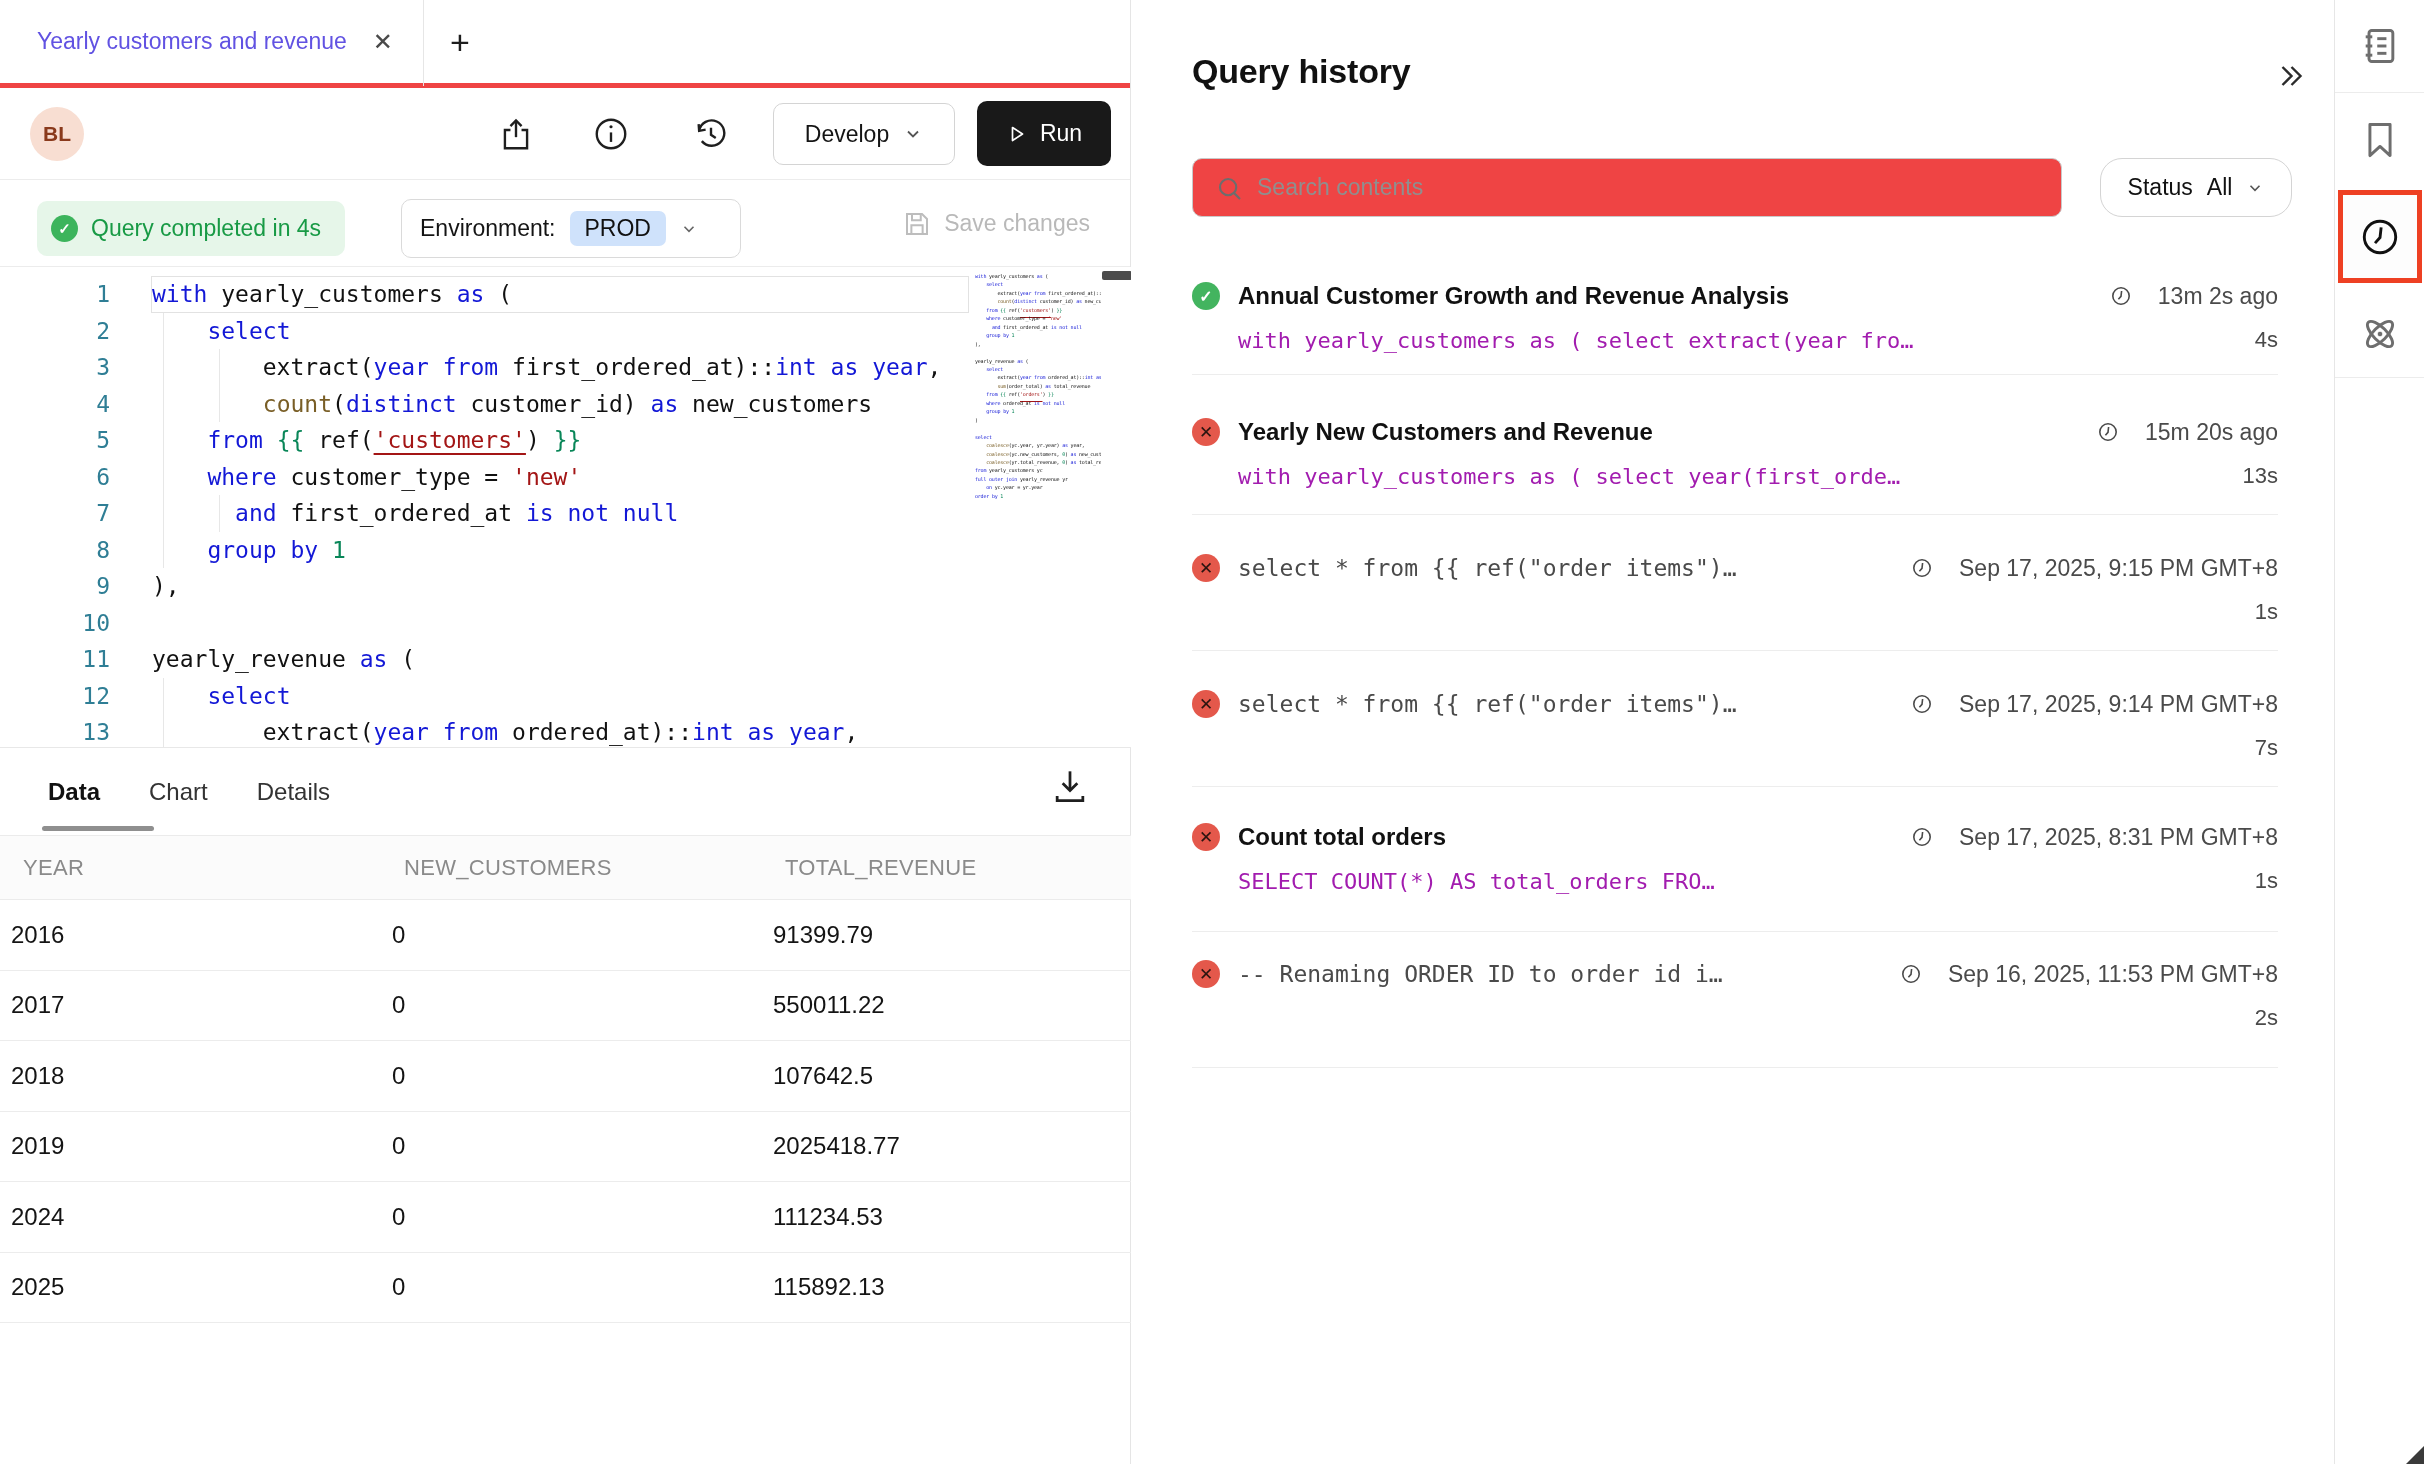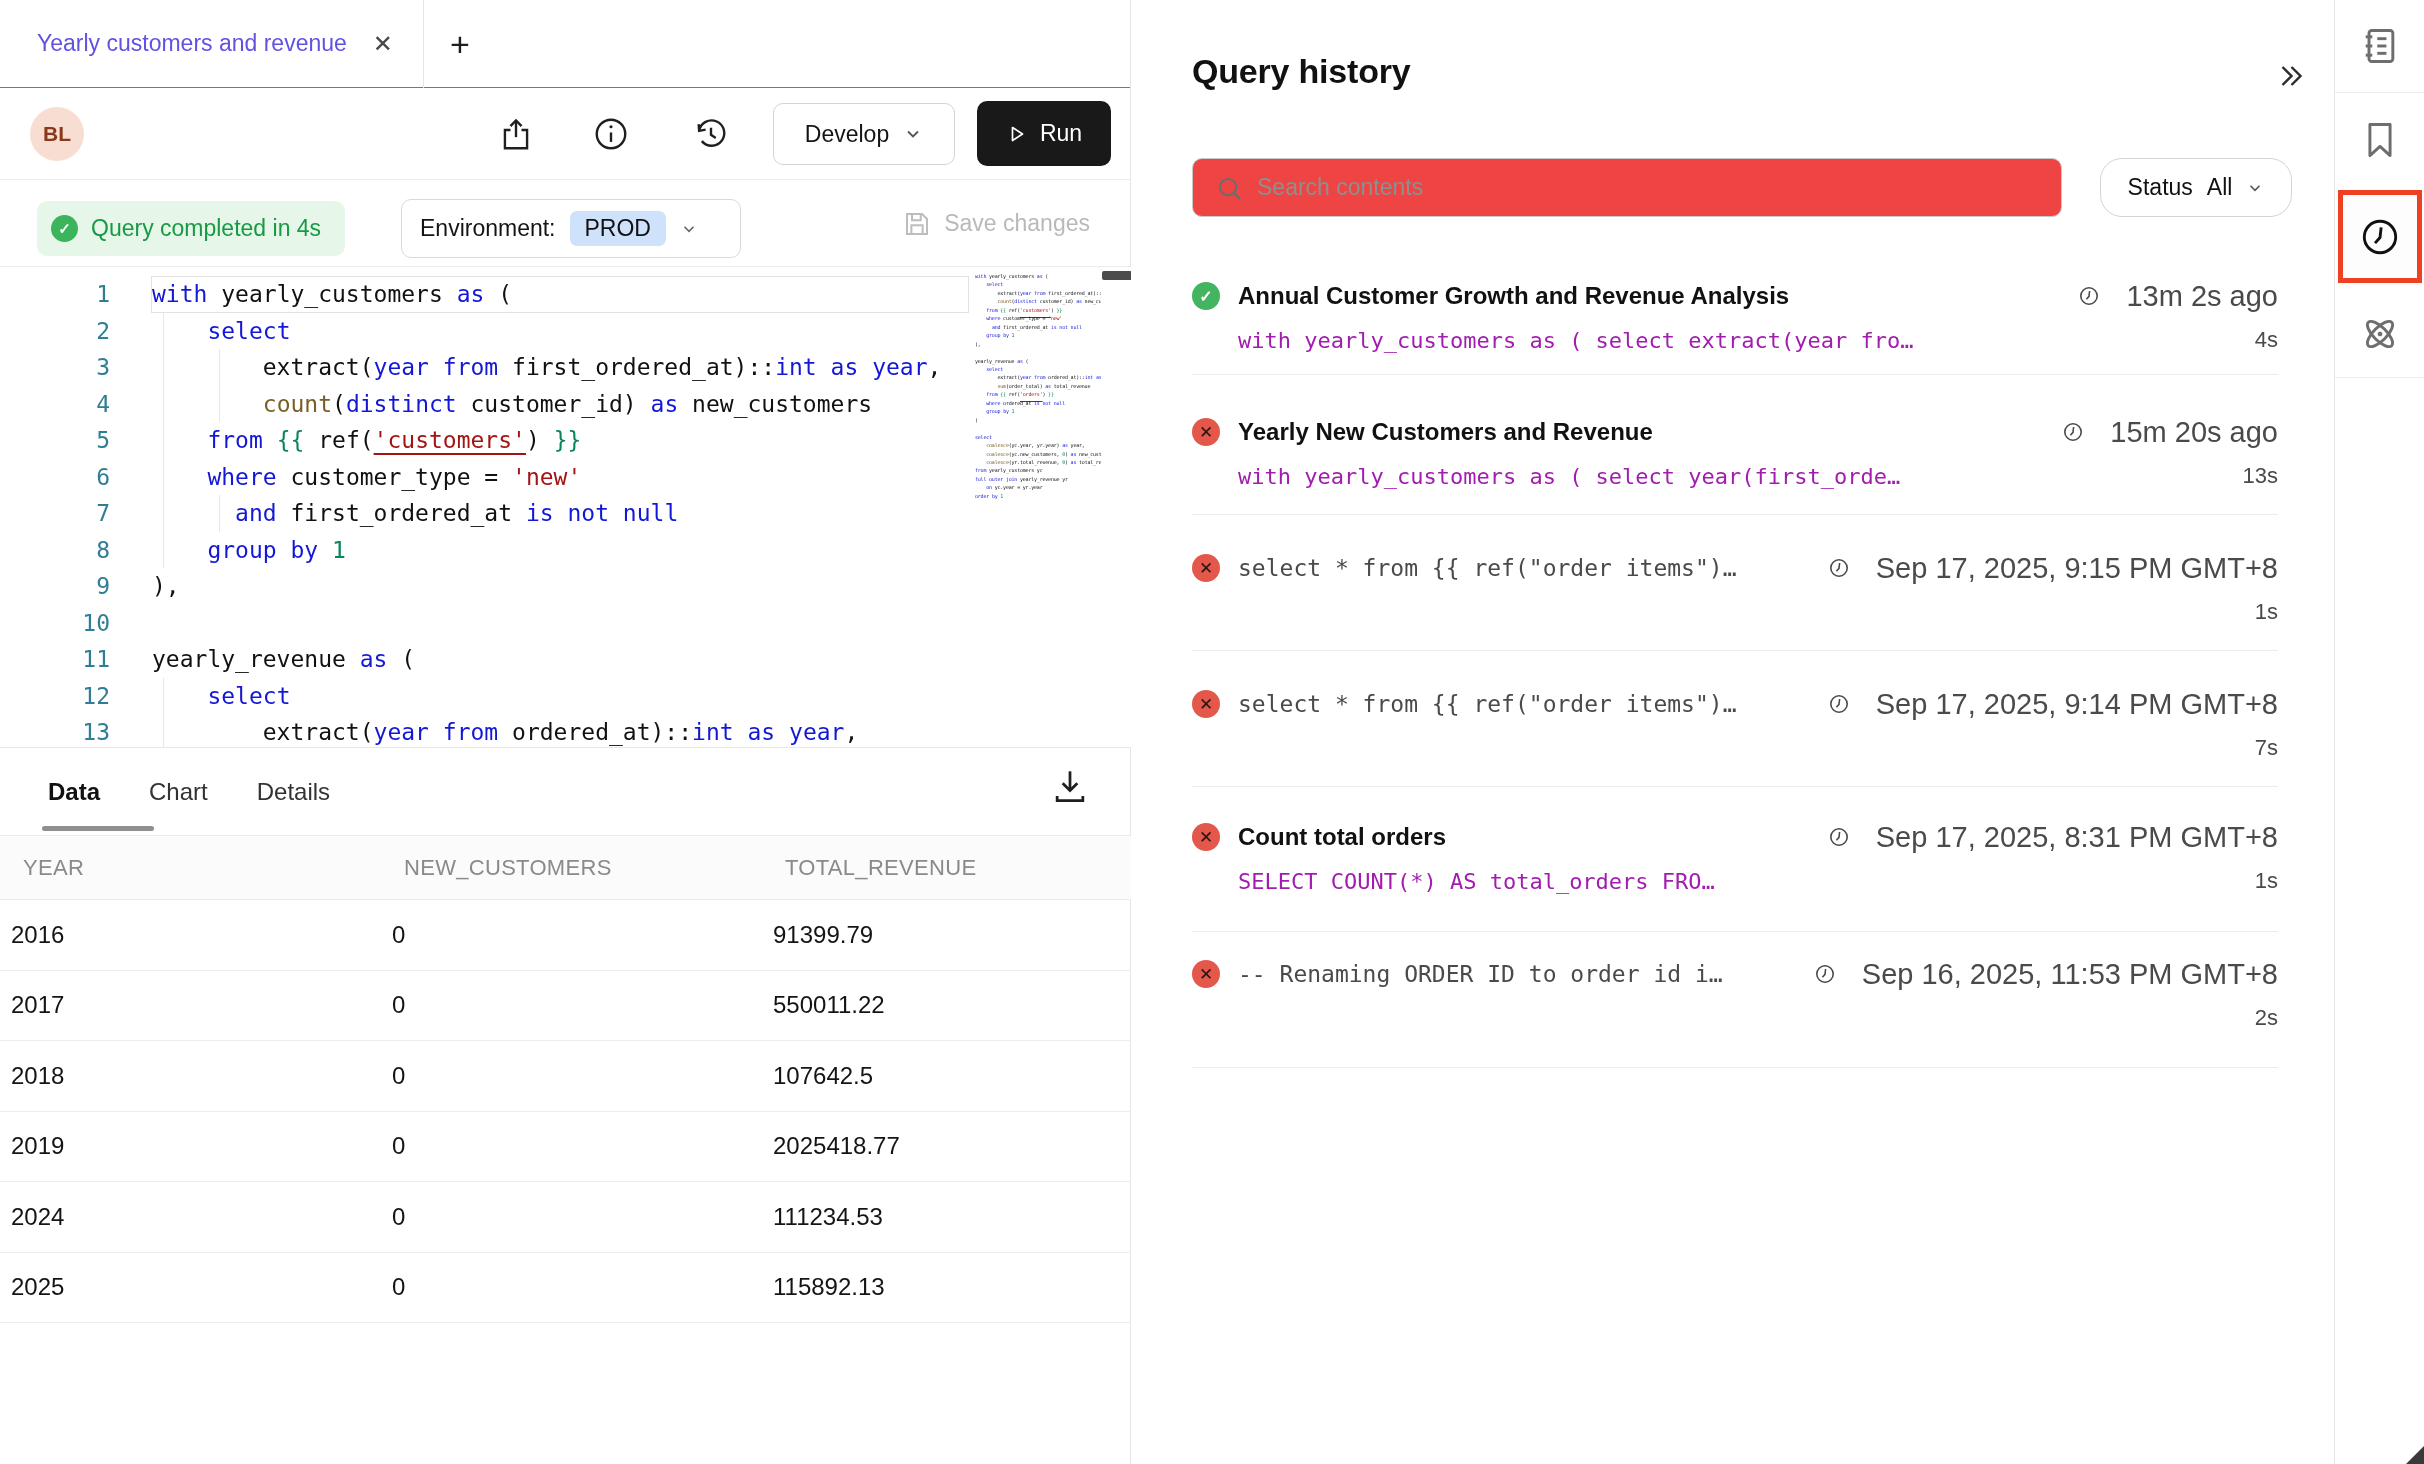--- a/index.html
+++ b/index.html
@@ -4,21 +4,21 @@
 <style>
   * { margin:0; padding:0; box-sizing:border-box; }
   html,body { background:#ffffff; }
   #app {
     position:relative; width:2424px; height:1464px; overflow:hidden;
     font-family:"Liberation Sans", sans-serif; color:#141414; background:#fff;
   }
   
   #left-panel { position:absolute; left:0; top:0; width:1131px; height:1464px; border-right:1px solid #e5e5e5; background:#fff; }
 
-  #tab-bar { position:absolute; left:0; top:0; width:100%; height:88px; border-bottom:1px solid #ef4444; display:flex; align-items:center; }
+  #tab-bar { position:absolute; left:0; top:0; width:100%; height:88px; border-bottom:5px solid #ef4444; display:flex; align-items:center; }
   .tab-active { display:flex; align-items:center; gap:26px; padding:0 30px 0 37px; height:100%; }
   .tab-title { color:#6152e2; font-size:23px; }
   .tab-close { color:#4a4a4a; font-size:24px; cursor:pointer; }
   .tab-sep { width:1px; height:88px; background:#e6e6e6; }
   .tab-add { font-size:34px; font-weight:300; color:#1d1d1d; padding:0 26px; line-height:88px; }
 
   #toolbar { position:absolute; left:0; top:88px; width:100%; height:92px; border-bottom:1px solid #ececec; }
   .avatar { position:absolute; left:30px; top:19px; width:54px; height:54px; border-radius:50%; background:#f8ded2; color:#8a3a1c; font-weight:bold; font-size:21px; display:flex; align-items:center; justify-content:center; }
   .saved-label { position:absolute; left:104px; top:0; height:92px; display:flex; align-items:center; font-size:23px; color:#1a1a1a; }
   .tb-icon { position:absolute; top:27px; width:38px; height:38px; }
@@ -81,21 +81,21 @@
   .h-item:nth-child(2){ height:140px; padding-top:35px; }
   .h-item:nth-child(3){ height:136px; padding-top:31px; }
   .h-item:nth-child(4){ height:136px; padding-top:31px; }
   .h-item:nth-child(5){ height:145px; padding-top:28px; }
   .h-item:nth-child(6){ height:136px; padding-top:20px; }
   .h-row1 { display:flex; align-items:center; height:44px; gap:18px; }
   .err-circle { flex:0 0 auto; width:28px; height:28px; border-radius:50%; background:#e4584b; color:#2b1410; font-size:17px; display:flex; align-items:center; justify-content:center; }
   .ok-circle-lg { flex:0 0 auto; width:28px; height:28px; border-radius:50%; background:#43b45f; color:#fff; font-size:16px; font-weight:bold; display:flex; align-items:center; justify-content:center; }
   .h-title { flex:1 1 auto; font-size:24px; font-weight:bold; color:#111; white-space:nowrap; overflow:hidden; }
   .h-title.mono { font-family:"DejaVu Sans Mono","Liberation Mono",monospace; font-weight:normal; color:#4a4a4a; font-size:23px; }
-  .h-meta { flex:0 0 auto; display:flex; align-items:center; gap:25px; color:#4a4a4a; font-size:29px; white-space:nowrap; }
+  .h-meta { flex:0 0 auto; display:flex; align-items:center; gap:25px; color:#4a4a4a; font-size:23px; white-space:nowrap; }
   .h-row2 { display:flex; align-items:center; height:44px; padding-left:46px; }
   .h-sub { flex:1 1 auto; font-family:"DejaVu Sans Mono","Liberation Mono",monospace; font-size:22px; color:#a21caf; white-space:nowrap; overflow:hidden; }
   .h-dur { flex:0 0 auto; font-size:22px; color:#4a4a4a; }
 
   
   #right-rail { position:absolute; left:2334px; top:0; width:90px; height:1464px; border-left:1px solid #e6e6e6; background:#fff; }
   .rail-icon { position:absolute; left:50%; transform:translateX(-50%); width:44px; height:44px; }
   .rail-divider { position:absolute; left:0; width:100%; height:1px; background:#ececec; }
   #rail-highlight { position:absolute; left:3px; top:190px; width:84px; height:93px; border:5px solid #ee4023; background:#fdfdfd; }
   #rail-clock { position:absolute; left:50%; top:214px; transform:translateX(-50%); width:46px; height:46px; z-index:2; }

